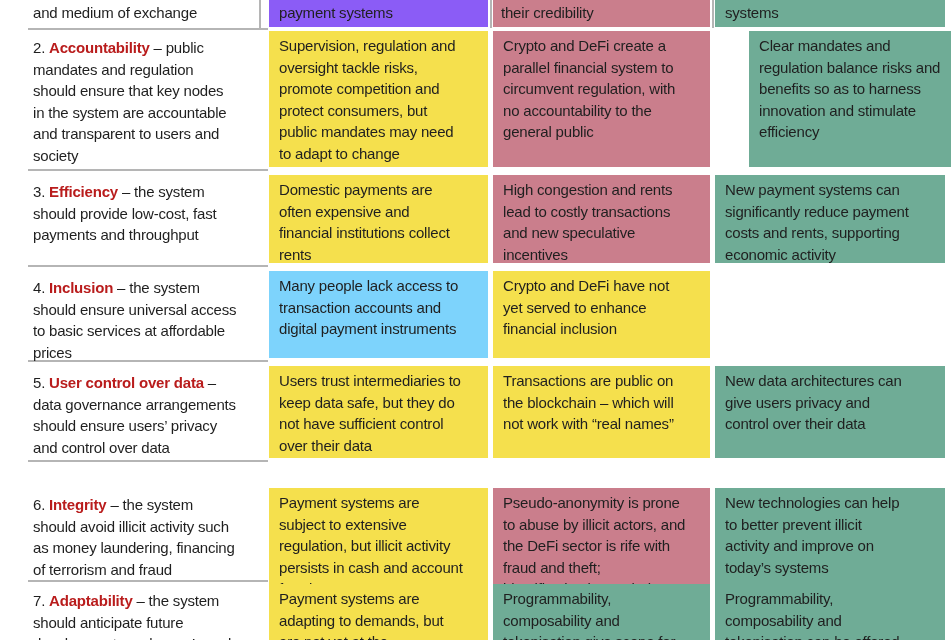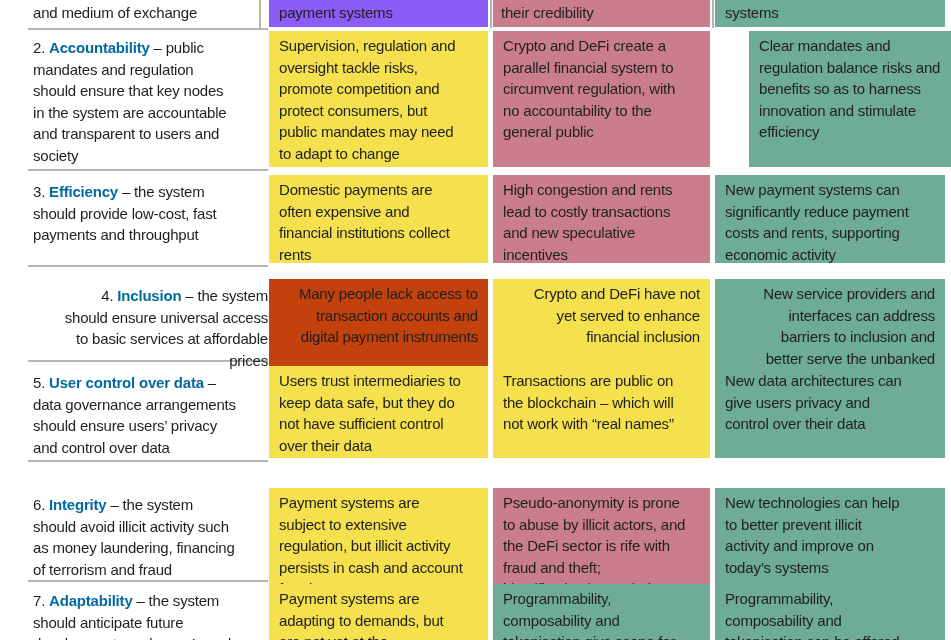--- a/index.html
+++ b/index.html
@@ -14,28 +14,28 @@
     position:absolute;
     box-sizing:border-box;
     font-size:15px;
     line-height:21.5px;
     letter-spacing:-0.2px;
     color:#1f1f1f;
   }
   .colored{padding:4px 10px 0 10px;}
   .crit{padding:6px 0 0 5px;}
   .head{white-space:nowrap;}
-  .head strong{font-weight:700;color:#0369a1;}
+  .head strong{font-weight:700;color:#b91c1c;}
   .lines{white-space:pre-line;}
   
   .r1{top:0;height:27px;}
   .r1.colored,.r1.crit{padding-top:2px;}
   .r2{top:31px;height:136px;}
   .r3{top:175px;height:88px;}
-  .r4{top:279px;height:87px;text-align:right;}
+  .r4{top:271px;height:87px;}
   .r5{top:366px;height:92px;}
   .r6{top:488px;height:114px;}
   .r7{top:584px;height:86px;}
   
   .c1{left:28px;width:240px;}
   .c2{left:269px;width:219px;}
   .c3{left:493px;width:217px;}
   .c4{left:715px;width:230px;}
   
   .hsep{position:absolute;left:28px;width:240px;height:2px;background:#b5b5b5;}
@@ -126,35 +126,29 @@
 costs and rents, supporting
 economic activity</div>
   </div>
 
   <div class="cell crit r4 c1">
     <div class="head"><span>4. </span><strong>Inclusion</strong><span> – the system</span></div>
     <div class="lines">should ensure universal access
 to basic services at affordable
 prices</div>
   </div>
-  <div class="cell colored r4 c2" style="background: #c2410c;">
+  <div class="cell colored r4 c2" style="background: #7dd3fc;">
     <div class="lines">Many people lack access to
 transaction accounts and
 digital payment instruments</div>
   </div>
   <div class="cell colored r4 c3" style="background: rgb(245, 224, 77);">
     <div class="lines">Crypto and DeFi have not
 yet served to enhance
 financial inclusion</div>
-  </div>
-  <div class="cell colored r4 c4" style="background: rgb(111, 172, 150);">
-    <div class="lines">New service providers and
-interfaces can address
-barriers to inclusion and
-better serve the unbanked</div>
   </div>
 
   <div class="cell crit r5 c1">
     <div class="head"><span>5. </span><strong>User control over data</strong><span> –</span></div>
     <div class="lines">data governance arrangements
 should ensure users’ privacy
 and control over data</div>
   </div>
   <div class="cell colored r5 c3" style="background: rgb(245, 224, 77);">
     <div class="lines">Transactions are public on

